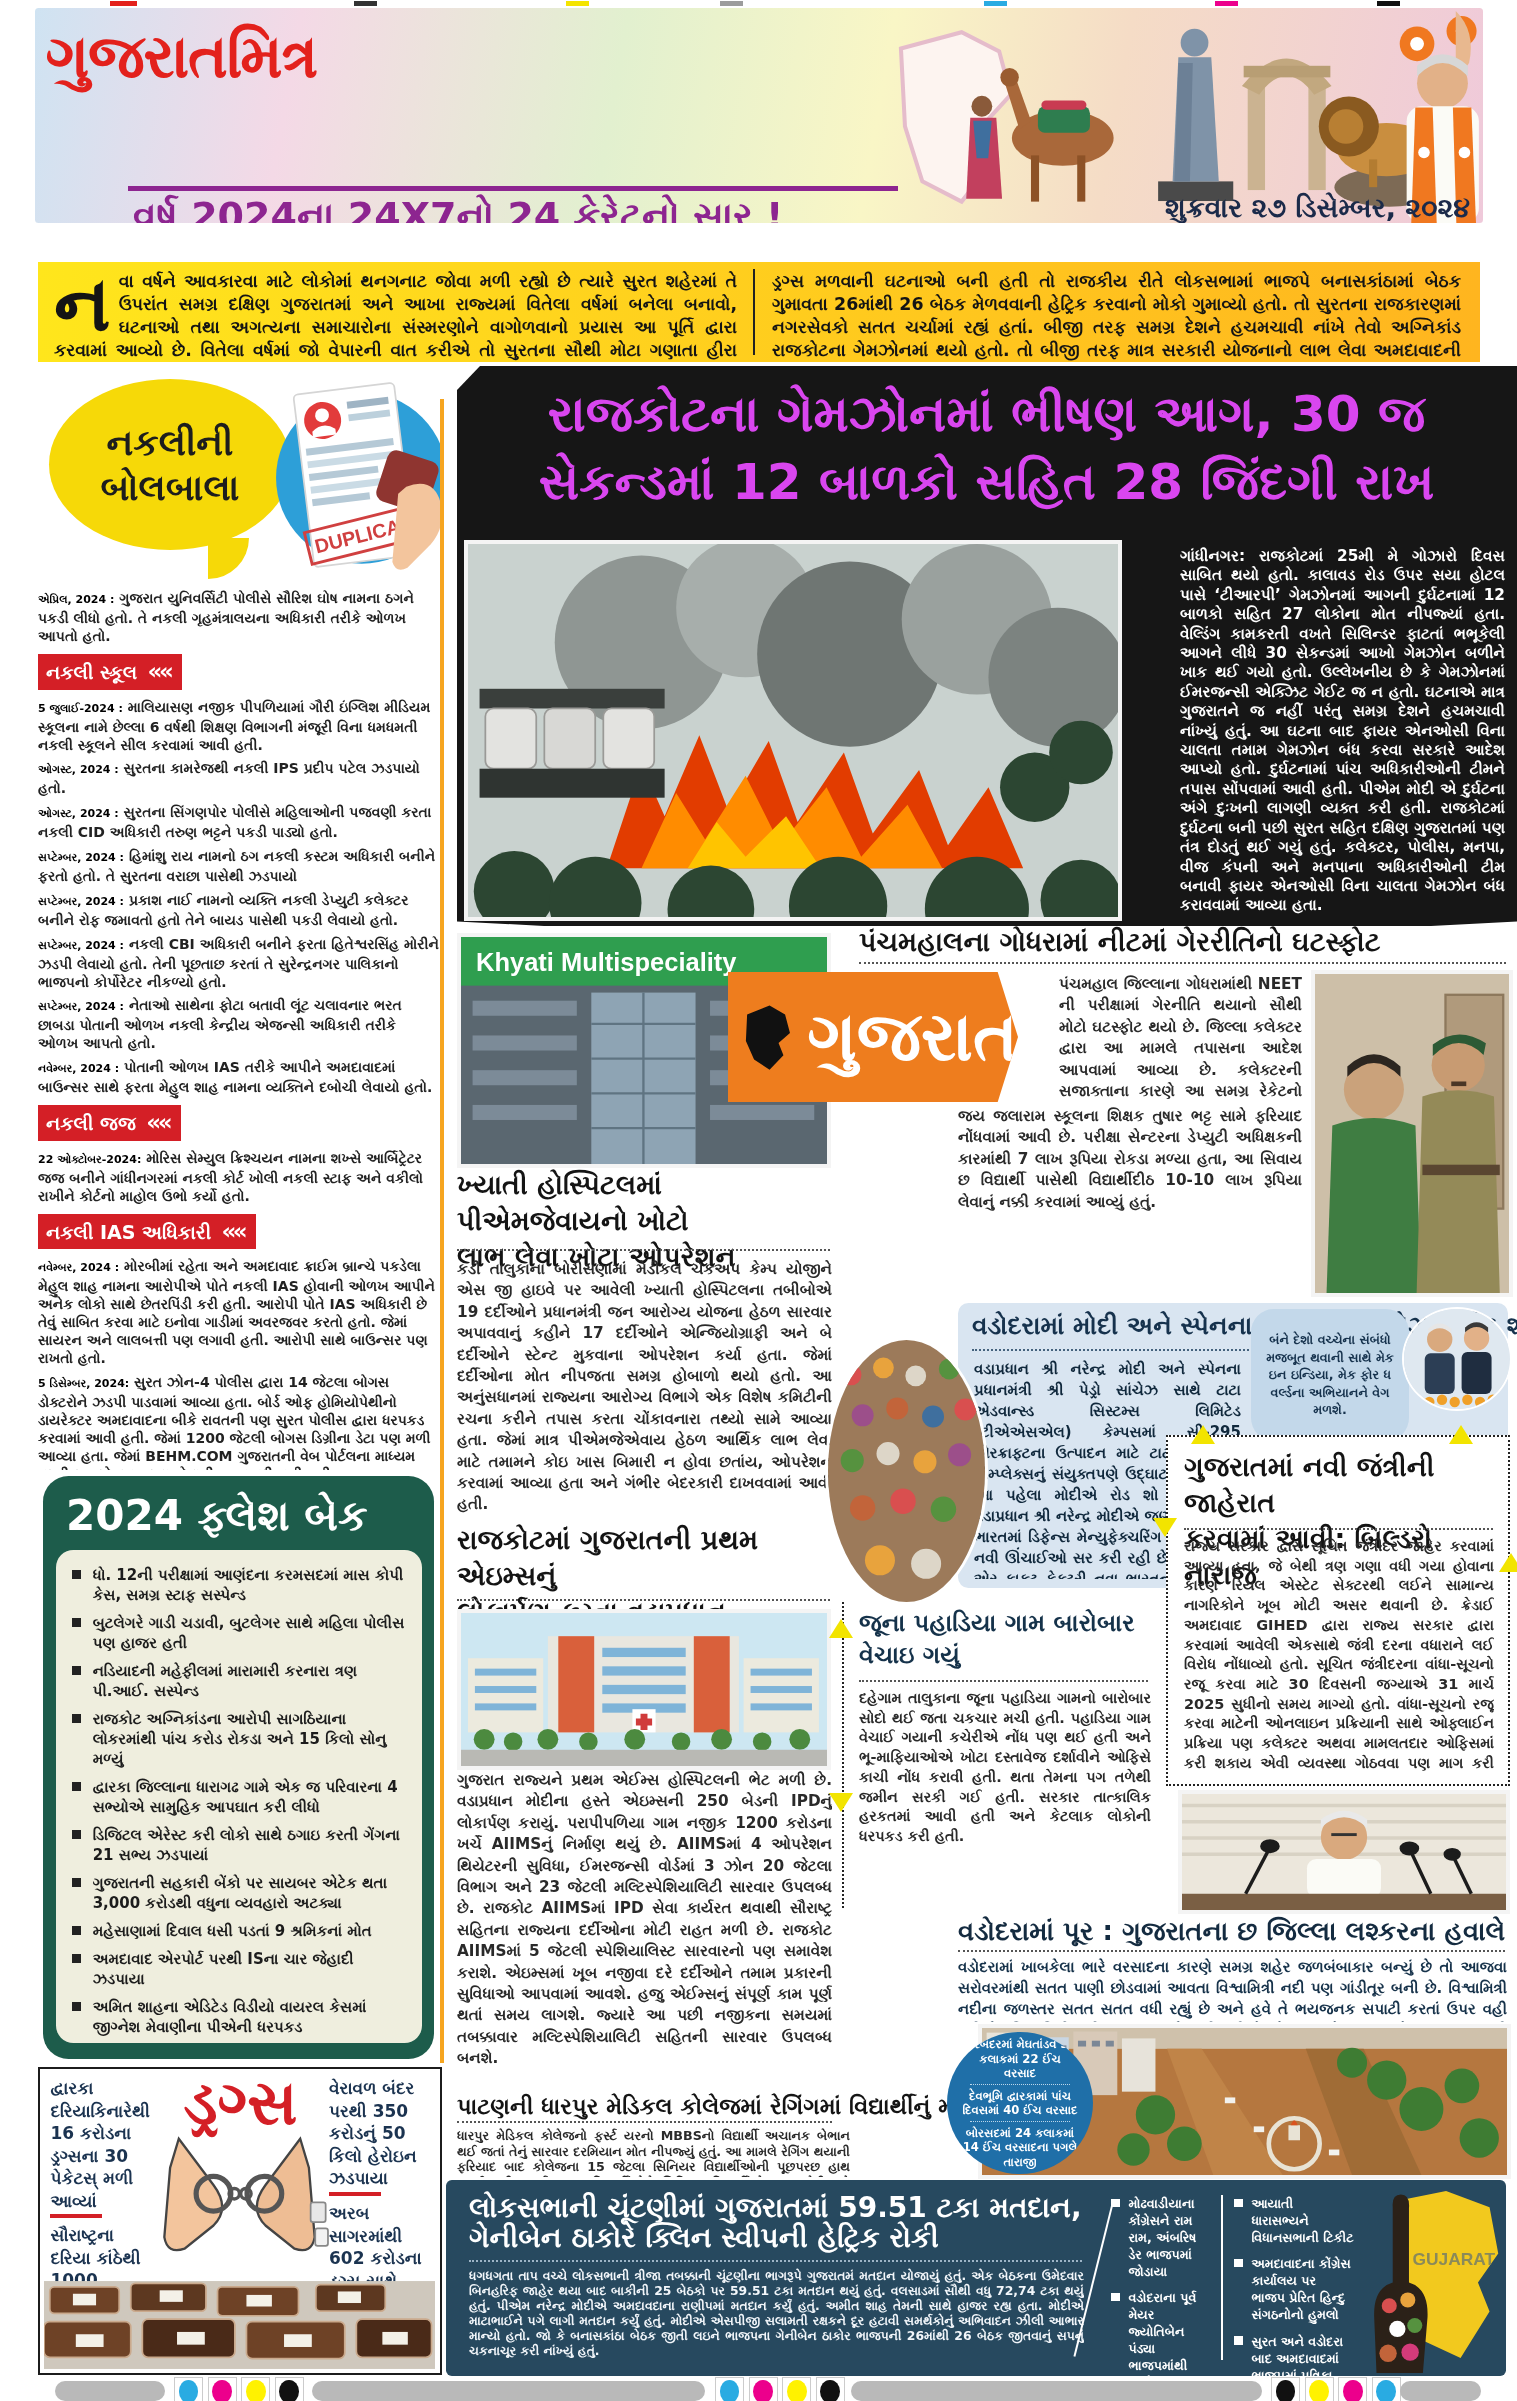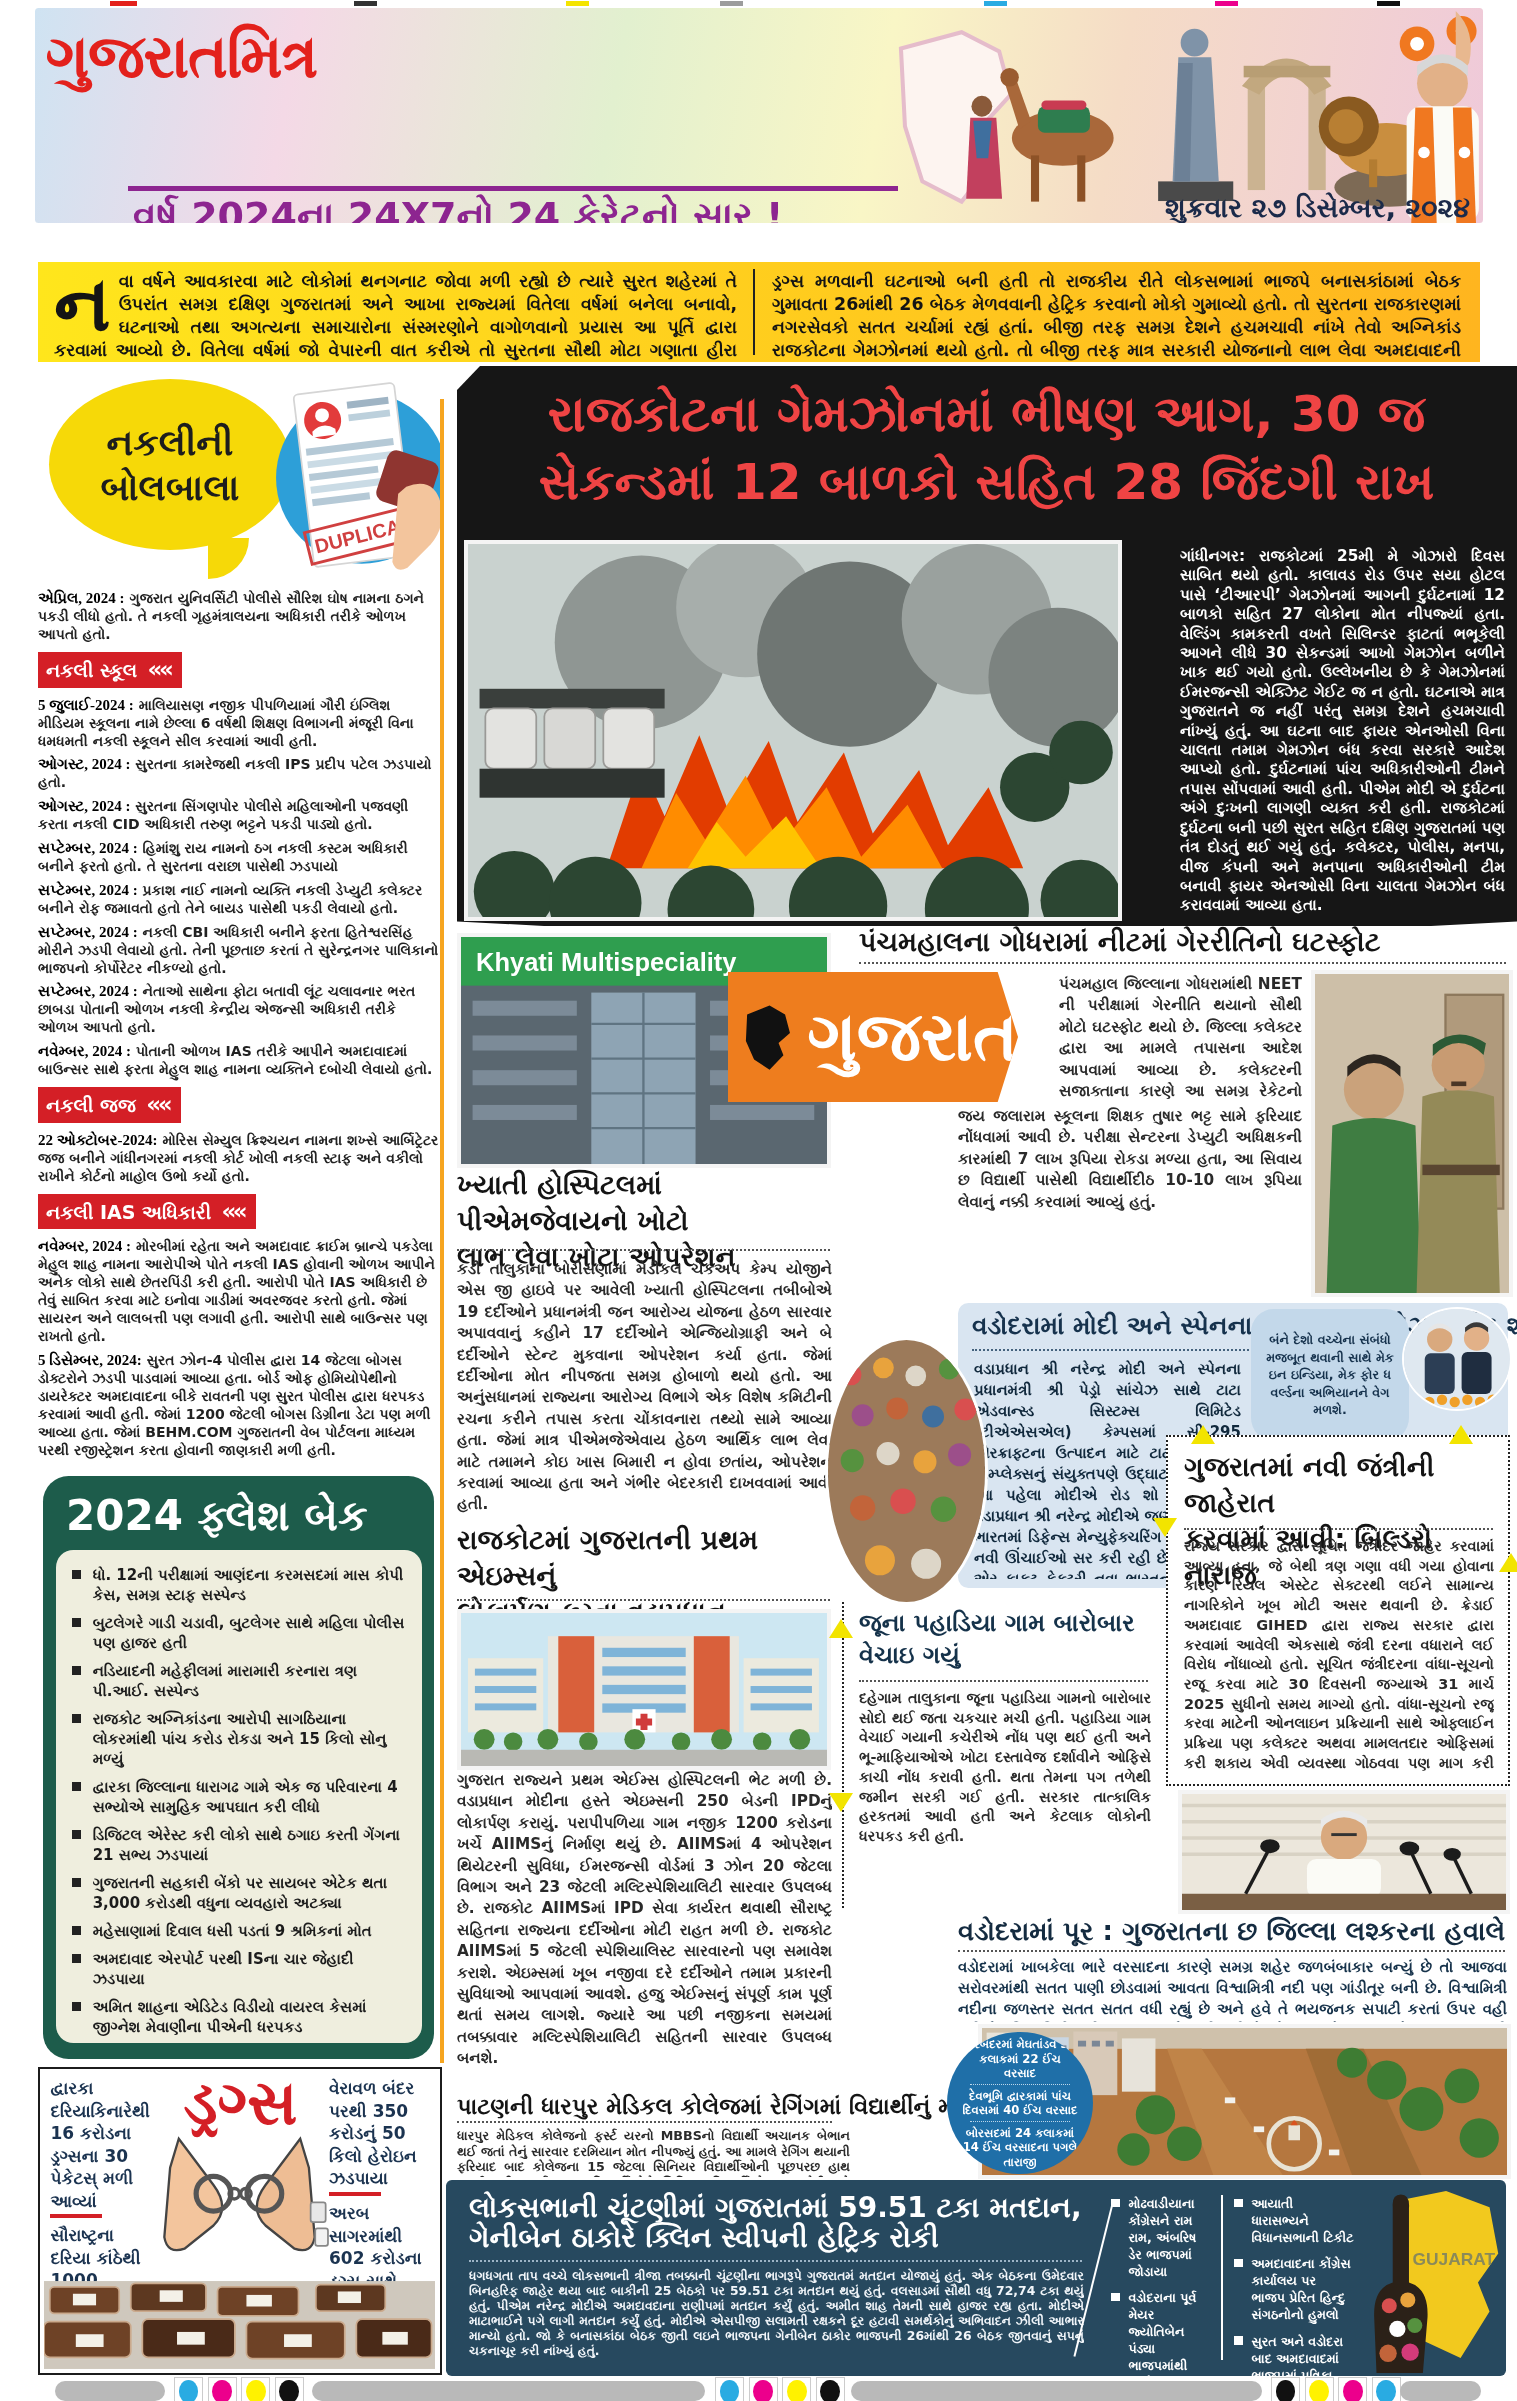--- a/index.html
+++ b/index.html
@@ -15,39 +15,39 @@
   .subtitle{color:#8d2590;font-weight:900;font-size:38px;}
   .mast-date{color:#1b2a4a;font-weight:900;font-size:27px;text-align:right;}
   
   #intro{background:linear-gradient(90deg,#ffe61c,#ffb51f);}
   .intro-col{font-size:17.4px;line-height:23px;font-weight:800;color:#141414;text-align:justify;}
   .dropcap{float:left;font-size:76px;line-height:60px;font-weight:900;color:#141414;margin:3.5px 8px 0 0;}
   
   .bubble{background:#f6d908;border-radius:50%;display:flex;align-items:center;justify-content:center;text-align:center;font-weight:900;font-size:36px;line-height:45px;color:#1d1d1d;}
   .bubble-tail{width:41px;height:41px;background:#f6d908;border-radius:0 0 41px 0;}
   .tl{margin:0 0 5.8px 0;font-size:14px;line-height:18px;font-weight:600;color:#222;}
-  .tl b{font-weight:900;color:#000;font-size:15px;font-family:Liberation Serif, serif;}
+  .tl b{font-weight:900;color:#000;font-size:11px;}
   .tag{display:inline-block;background:#d41f26;color:#fff;font-weight:900;font-size:19px;padding:3.5px 11.6px 5.8px 8px;margin:3.5px 0 8px 0;}
   .tag .arr{color:#fff;font-size:23px;margin-left:10.4px;letter-spacing:-3.5px;}
   #flashback{background:#1d5c4b;border-radius:25.5px;}
   .fb-title{color:#ffffff;font-weight:900;font-size:42px;}
   .fb-ff{color:#f2e400;font-size:37px;letter-spacing:-7px;}
   .fb-inner{background:#efeede;border-radius:17.4px;}
   .fb-inner ul{margin:0;padding:15px 14px 5.8px 16px;list-style:none;}
   .fb-inner li{position:relative;padding-left:21px;font-size:15px;line-height:20px;font-weight:700;color:#1c1c1c;margin-bottom:8px;}
   .fb-inner li:before{content:"";position:absolute;left:0;top:4.6px;width:9.8px;height:9.8px;background:#222;}
   #drugs{background:#fff;border:2.3px solid #1c1c1c;}
   .drug-title{color:#d41f26;font-weight:900;font-size:62px;text-align:center;}
   .drug-blk{font-size:17px;line-height:22.6px;font-weight:800;color:#1b3350;}
   .redline{background:#d41f26;height:3.5px;}
   
   #vline{background:#f6a51f;}
   
   #blackbox{background:#161616;clip-path:polygon(23px 0,100% 0,100% calc(100% - 4.6px),calc(100% - 87px) 100%,87px 100%,0 calc(100% - 4.6px),0 24px);}
-  .lead-headline{color:#ef4444;font-weight:800;font-size:50px;line-height:68px;text-align:center;}
+  .lead-headline{color:#d946ef;font-weight:800;font-size:50px;line-height:68px;text-align:center;}
   .lead-body{color:#ffffff;font-size:15.3px;line-height:19.4px;font-weight:600;text-align:justify;}
   .photo-frame{border:4.6px solid #f4f4f4;background:#222;}
   
   .mid-head{color:#141414;font-weight:900;font-size:27px;line-height:36px;}
   .dot-rule{border-top:2.9px dotted #555;height:0;}
   .mid-body{color:#2a2a2a;font-size:15.3px;line-height:21.4px;font-weight:600;text-align:justify;}
   .small-body{color:#2a2a2a;font-size:12.7px;line-height:15.6px;font-weight:600;text-align:justify;}
   
   #guj-banner{background:#ee7d1e;clip-path:polygon(0 0,93% 0,100% 50%,93% 100%,0 100%);display:flex;align-items:center;}
   .guj-text{color:#ffffff;font-weight:900;font-size:68px;}

